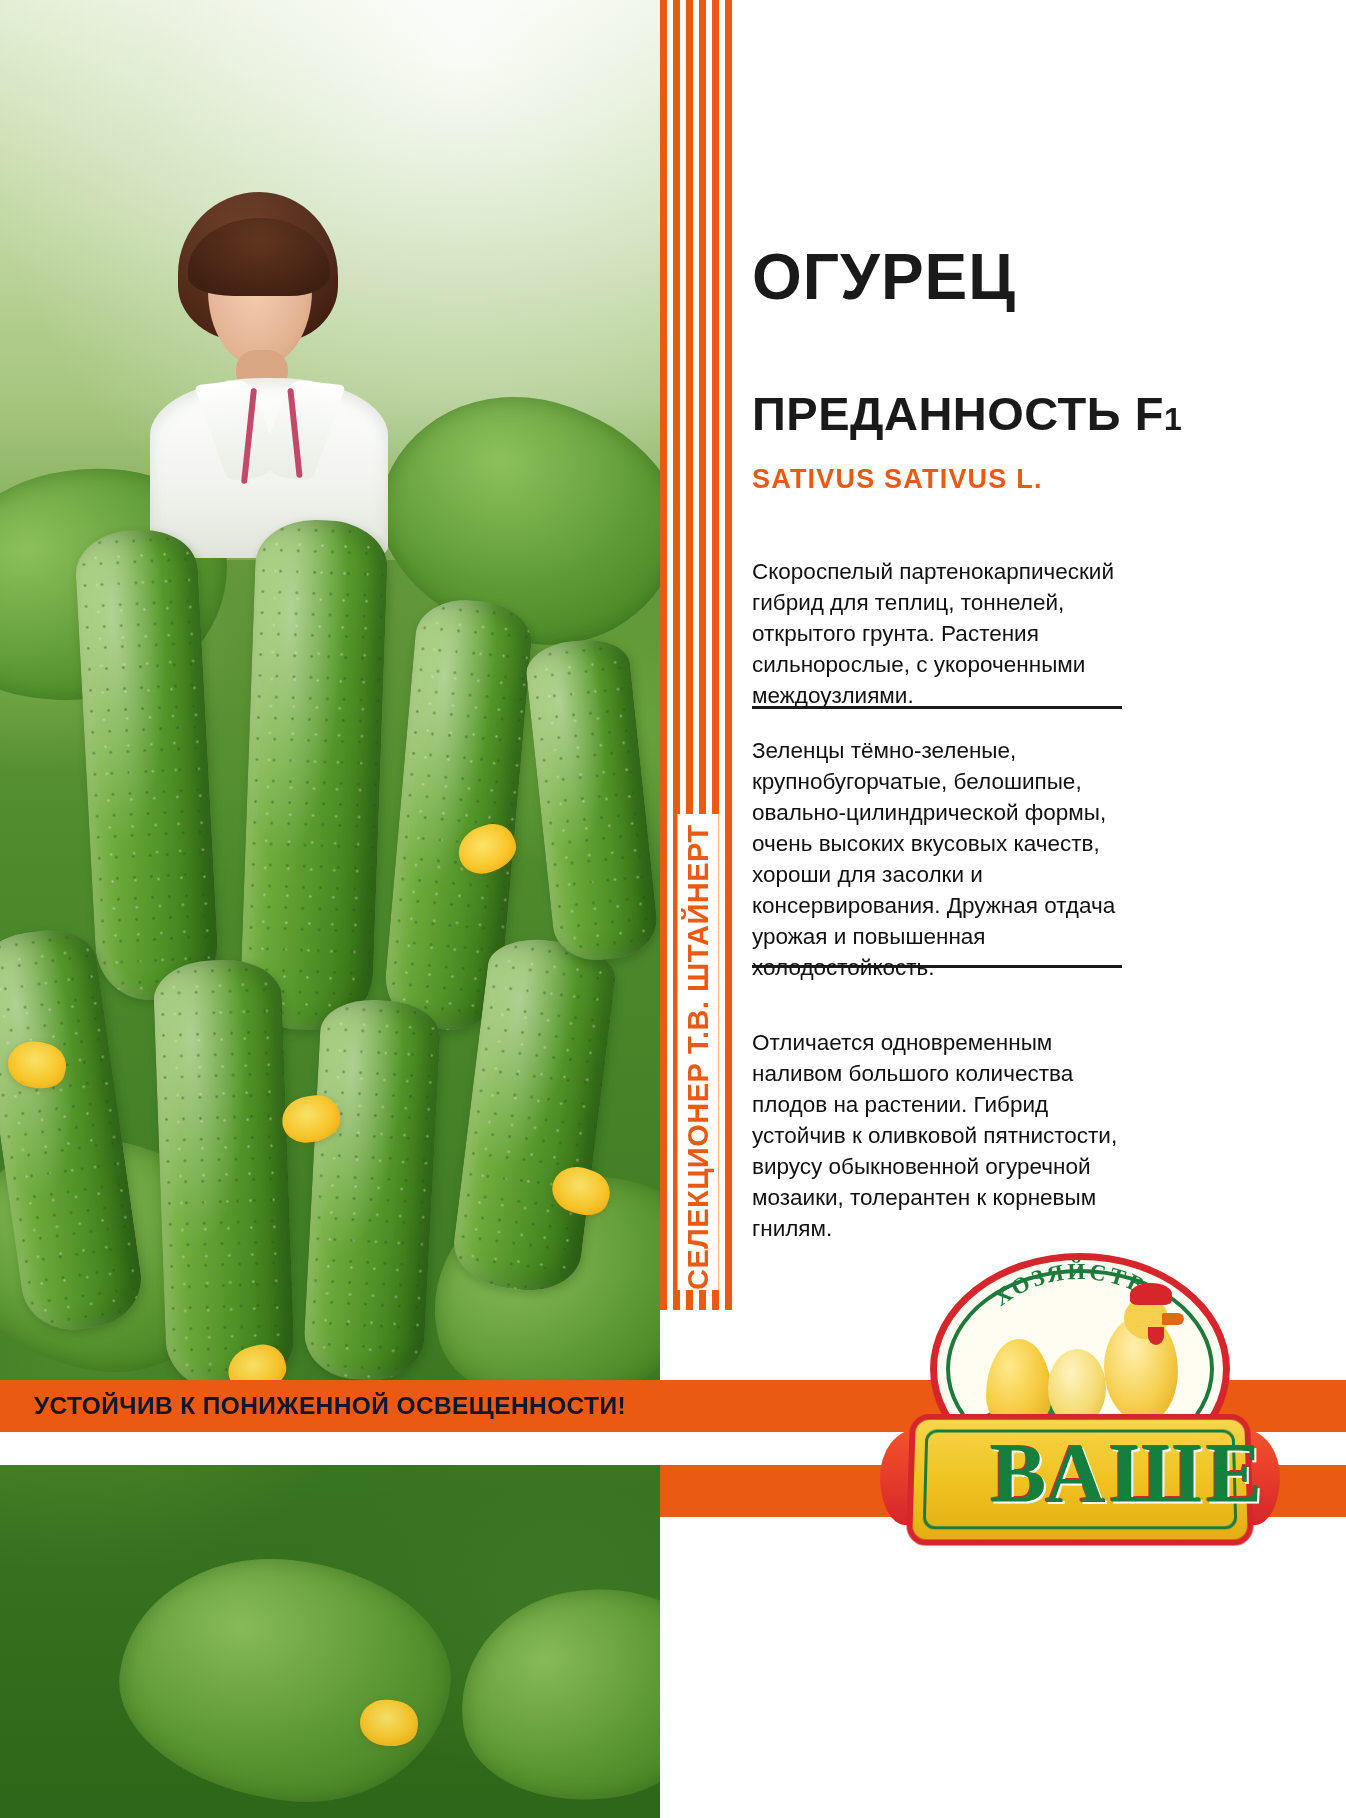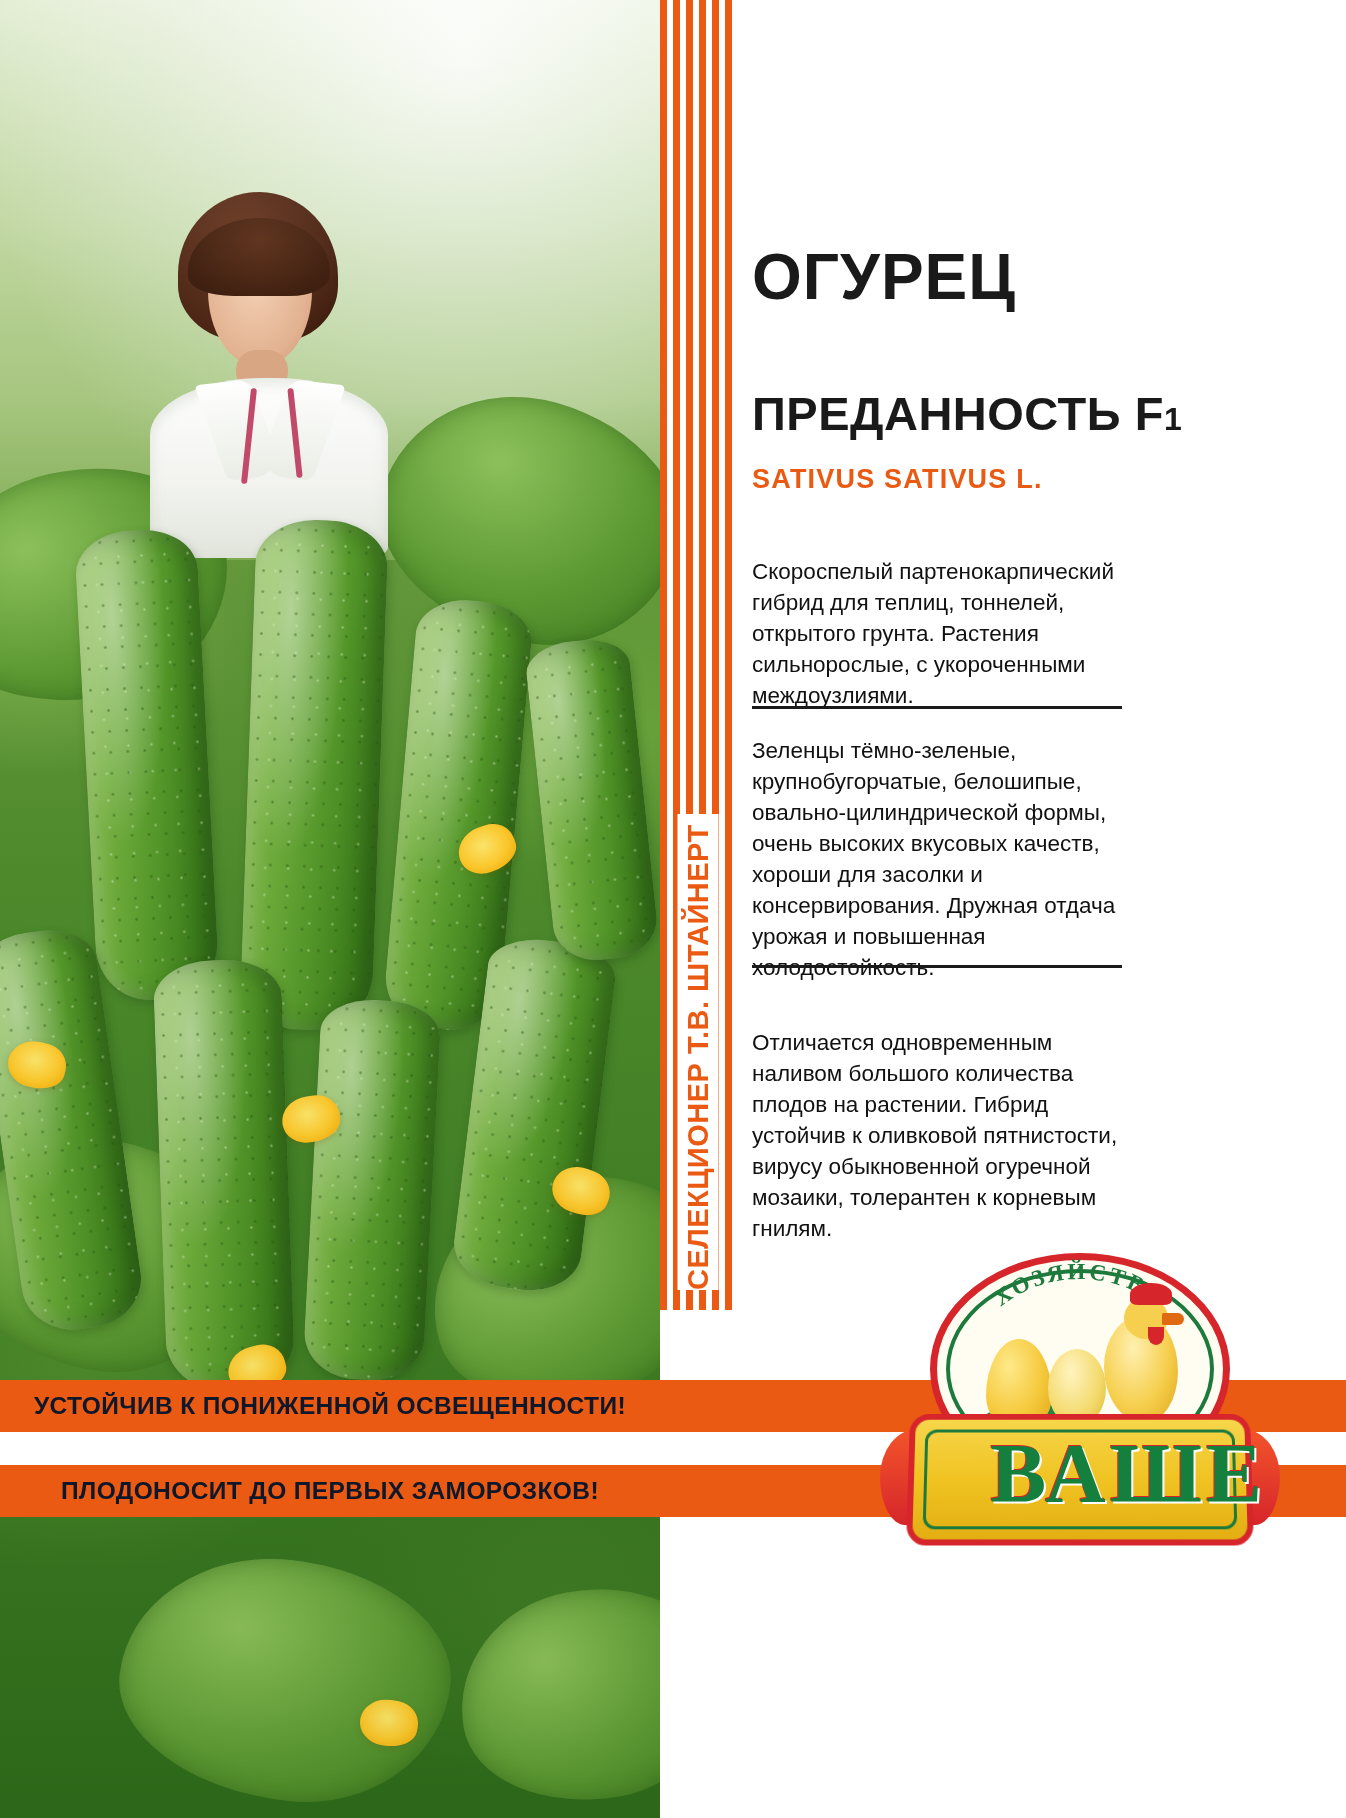--- a/index.html
+++ b/index.html
@@ -493,21 +493,20 @@
     <div class="para p1">Скороспелый партенокарпический гибрид для теплиц, тоннелей, открытого грунта. Растения сильнорослые, с укороченными междоузлиями.</div>
     <div class="rule r1"></div>
     <div class="para p2">Зеленцы тёмно-зеленые, крупнобугорчатые, белошипые, овально-цилиндрической формы, очень высоких вкусовых качеств, хороши для засолки и консервирования. Дружная отдача урожая и повышенная холодостойкость.</div>
     <div class="rule r2"></div>
     <div class="para p3">Отличается одновременным наливом большого количества плодов на растении. Гибрид устойчив к оливковой пятнистости, вирусу обыкновенной огуречной мозаики, толерантен к корневым гнилям.</div>
   </div>
 
   <div class="banner-ext e1"></div>
   <div class="banner-ext e2"></div>
   <div class="banner b1">УСТОЙЧИВ К ПОНИЖЕННОЙ ОСВЕЩЕННОСТИ!</div>
-  <div class="banner b2">ПЛОДОНОСИТ ДО ПЕРВЫХ ЗАМОРОЗКОВ!</div>
   <div class="white-gap"></div>
   <div class="white-bottom"></div>
 
   <div class="logo">
     <div class="badge">
       <div class="wing-l"></div>
       <div class="wing-r"></div>
       <div class="ring"></div>
       <div class="ring-inner"></div>
       <div class="arc-text">

